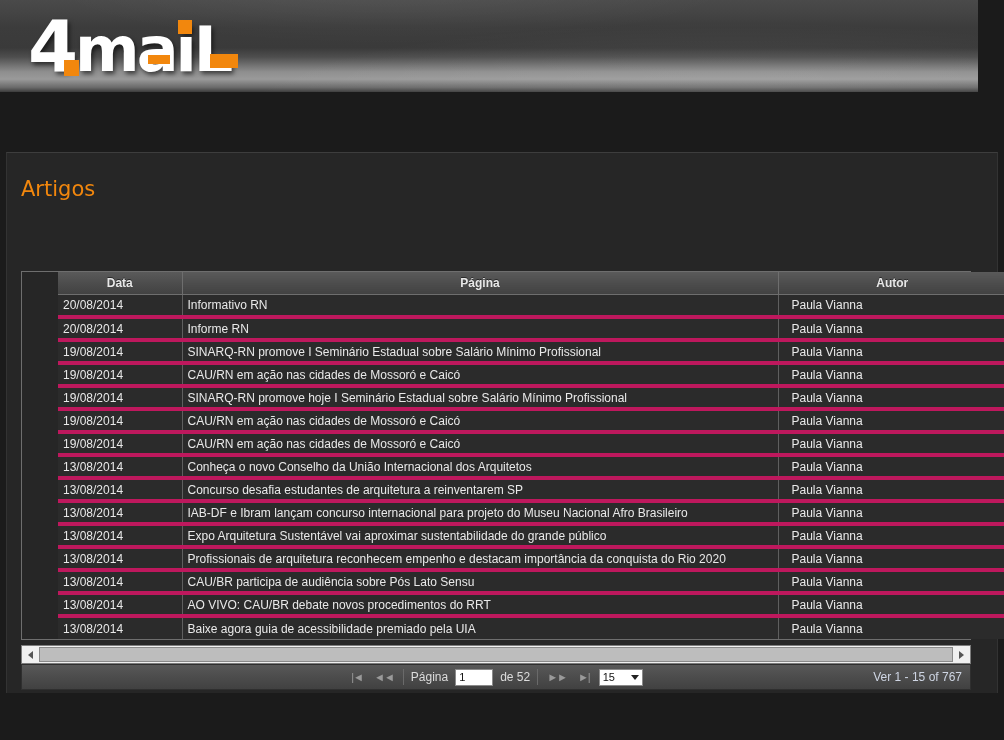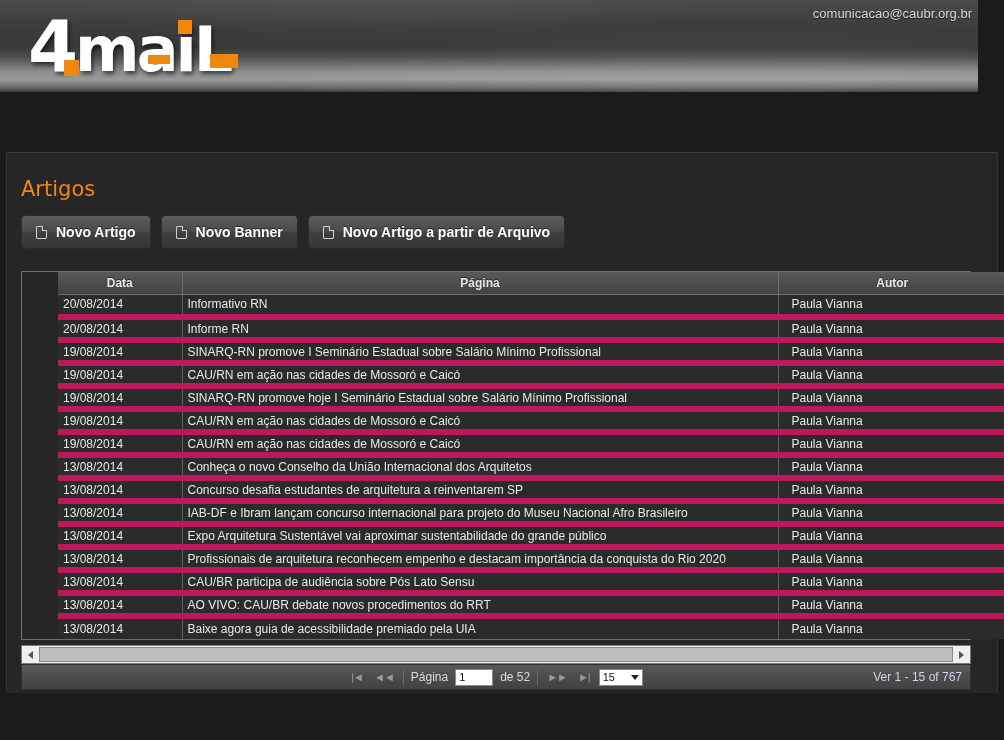--- a/index.html
+++ b/index.html
@@ -162,21 +162,21 @@
     text-shadow: 0 -1px 0 rgba(0,0,0,.5);
   }
   thead th:last-child { border-right: none; }
   tbody td {
     height: 23px;
     background: #2b2b2b;
     color: #e9e9e9;
     font-size: 12px;
     padding: 0 5px;
     border-right: 1px solid #5f5f5f;
-    border-bottom: 6px solid #be185d;
+    border-bottom: 4px solid #be185d;
     white-space: nowrap; overflow: hidden;
   }
   tbody td:last-child { border-right: none; padding-left: 13px; }
   tbody tr:last-child td { border-bottom: none; }
   .col-data  { width: 124px; }
   .col-autor { width: 228px; }
 
   
   .hscroll {
     position: absolute; left: 14px; top: 492px;
@@ -265,21 +265,20 @@
 
   <div class="logo">
     <div class="logo-text"><span class="lg-4">4</span><span>maiL</span></div>
     <span class="blk blk-4"></span>
     <span class="blk blk-i"></span>
     <span class="blk blk-a"></span>
     <span class="blk blk-l"></span>
   </div>
 
   <div class="user-info">
-    <div>comunicacao@caubr.org.br</div>
   </div>
 
   <div class="header-right-fill"></div>
   <div class="header-bottom-fill"></div>
 </div>
 
 <div class="nav" id="navbar">
     <div class="tab active" style="left: 6px; width: 80px;">Artigos</div>
     <div class="tab" style="left: 94px; width: 78px;">Fotos</div>
     <div class="tab" style="left: 180px; width: 125px;">Newsletters</div>
@@ -288,30 +287,20 @@
     <div class="tab" style="left: 535px; width: 96px;">Usuários</div>
     <div class="tab" style="left: 639px; width: 108px;">Relatórios</div>
     <div class="tab" style="left: 755px; width: 129px;">Meus Dados</div>
     <div class="tab logout" style="left: 922px; width: 58px;">Sair</div>
   </div>
 
 <div class="panel">
 
   <div class="page-title">Artigos</div>
 
-  <div class="btnbar" id="btnbar"><div class="btn">
-        <span class="doc-icon"></span>
-        <span>Novo Artigo</span>
-      </div><div class="btn">
-        <span class="doc-icon"></span>
-        <span>Novo Banner</span>
-      </div><div class="btn">
-        <span class="doc-icon"></span>
-        <span>Novo Artigo a partir de Arquivo</span>
-      </div></div>
 
   <div class="grid">
     <table>
       <thead>
         <tr id="theadrow">
             <th class="col-data">Data</th>
             <th>Página</th>
             <th class="col-autor">Autor</th>
           </tr>
       </thead>

